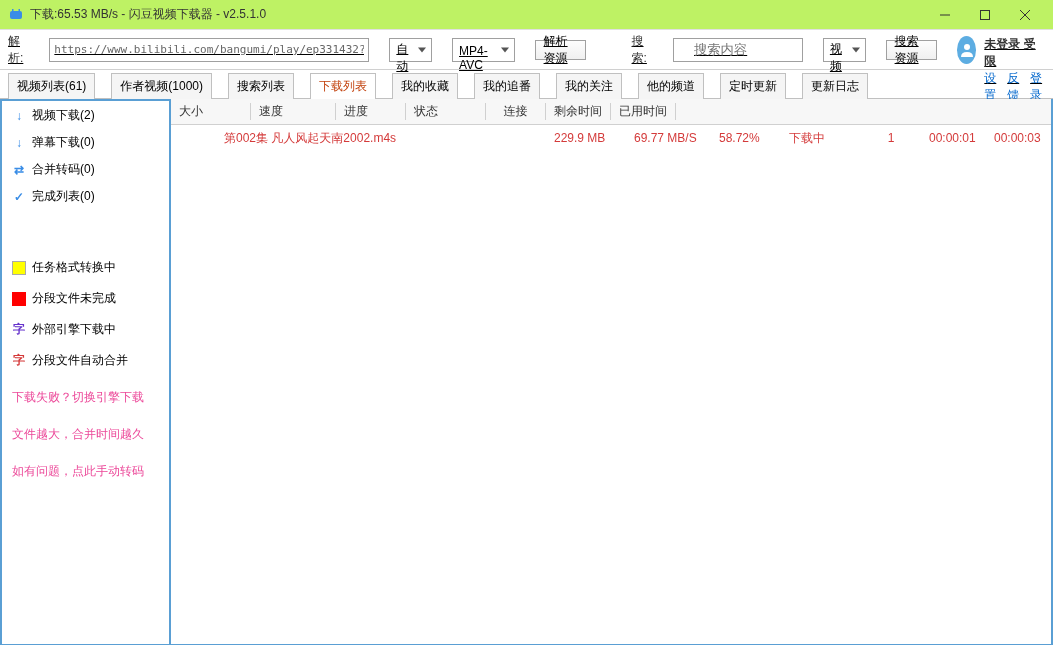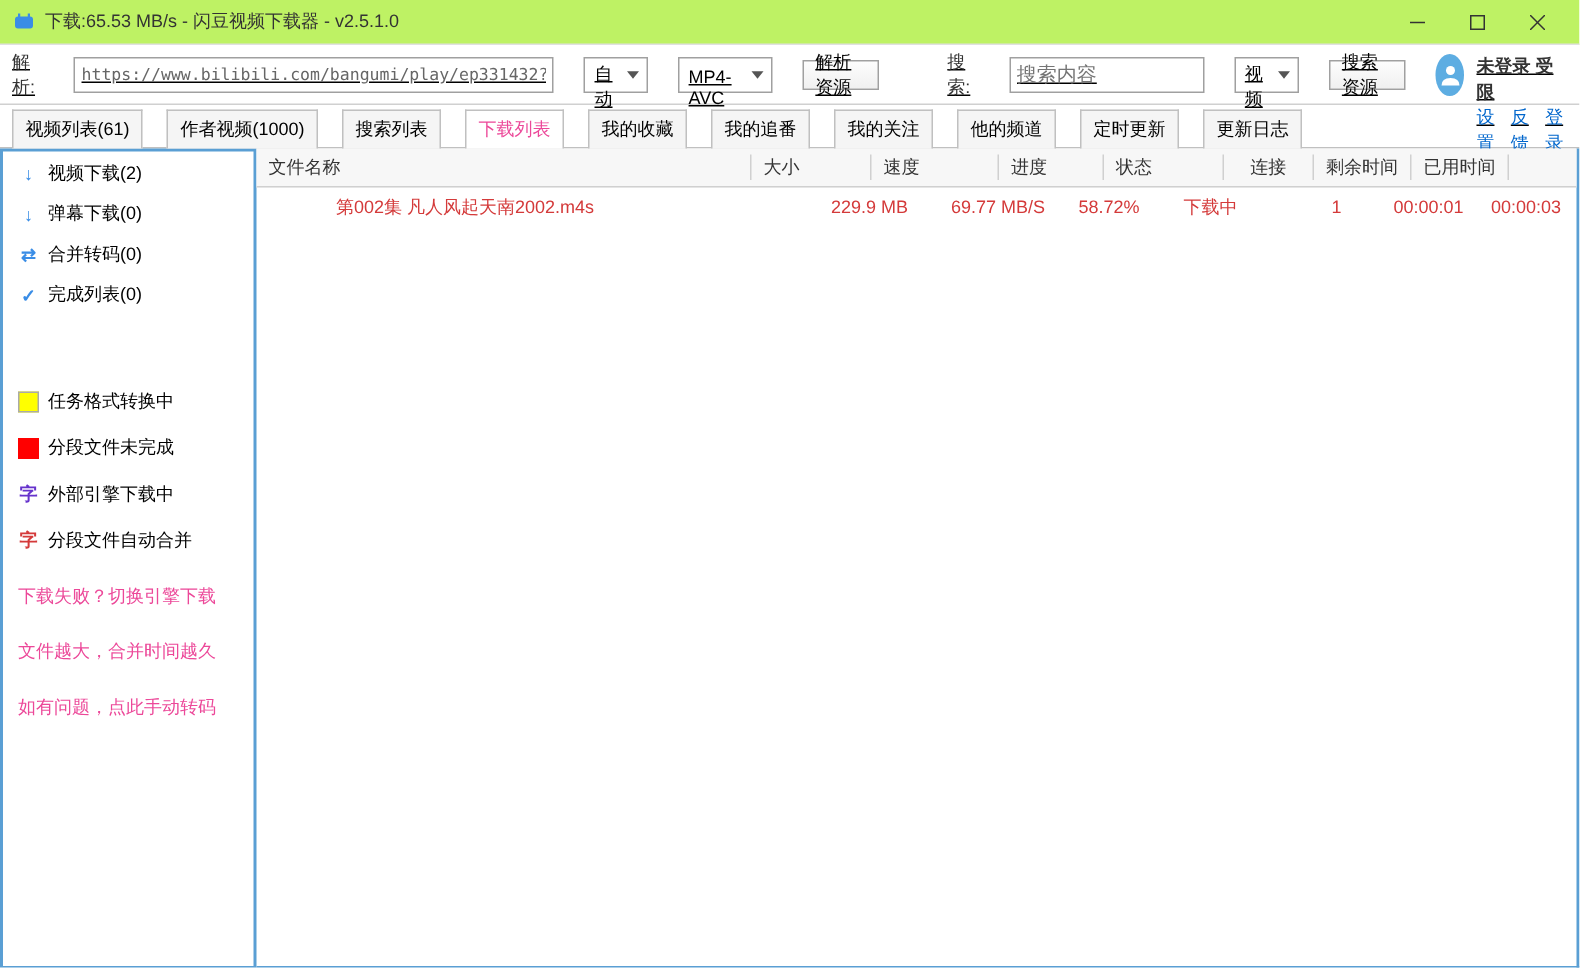--- a/index.html
+++ b/index.html
@@ -10,32 +10,32 @@
     .titlebar-text { flex: 1; color: #333; }
     .titlebar-controls { display: flex; gap: 0; }
     .titlebar-btn { width: 40px; height: 30px; display: flex; align-items: center; justify-content: center; cursor: pointer; }
     
     .toolbar { height: 40px; display: flex; align-items: center; padding: 4px 8px; gap: 20px; border-bottom: 1px solid #d0d0d0; text-decoration: underline; }
     .toolbar-label { color: #333; }
     .url-input { flex: 0 0 320px; height: 24px; border: 1px solid #a0a0a0; padding: 0 4px; font-family: monospace; font-size: 11px; color: #666; }
     .select-box { height: 24px; border: 1px solid #a0a0a0; padding: 16px 18px 0 6px; display: inline-flex; align-items: center; background: #fff; position: relative; cursor: pointer; }
     .select-box::after { content: ""; position: absolute; right: 5px; top: 50%; transform: translateY(-50%); border-left: 4px solid transparent; border-right: 4px solid transparent; border-top: 5px solid #555; }
     .toolbar-btn { height: 20px; padding: 0 8px; border: 1px solid #a0a0a0; background: linear-gradient(#fdfdfd, #f0f0f0); cursor: pointer; display: inline-flex; align-items: center; }
-    .search-input { width: 130px; height: 24px; border: 1px solid #a0a0a0; padding: 0 4px; color: #888; }
+    .search-input { width: 130px; height: 24px; border: 1px solid #a0a0a0; padding: 0 20px; color: #888; }
     
     .user-area { margin-left: auto; display: flex; align-items: center; gap: 8px; }
     .avatar { width: 28px; height: 28px; border-radius: 50%; background: #5dade2; display: flex; align-items: center; justify-content: center; }
     .user-text { display: flex; flex-direction: column; align-items: flex-start; font-size: 12px; margin-top: 40px; }
     .user-status { color: #333; font-weight: bold; }
     .user-links { display: flex; gap: 8px; }
     .user-links span { color: #0066cc; cursor: pointer; }
     
     .tabs { display: flex; border-bottom: 1px solid #c0c0c0; padding: 2px 8px 0 8px; gap: 16px; }
     .tab { padding: 4px 8px; border: 1px solid #c0c0c0; border-bottom: none; background: #f5f5f5; cursor: pointer; position: relative; top: 1px; }
-    .tab.active { background: #fff; color: #ec4899; }
+    .tab.active { background: #fff; color: #c2410c; }
     
     .content { display: flex; height: calc(100% - 30px - 40px - 26px - 2px); }
     
     .sidebar { width: 185px; border: 2px solid #5a9fd4; padding: 6px 10px; display: flex; flex-direction: column; gap: 10px; }
     .side-item { display: flex; align-items: center; gap: 6px; cursor: pointer; }
     .side-icon { width: 14px; display: inline-flex; align-items: center; justify-content: center; font-weight: bold; }
     .icon-blue { color: #3a8de6; }
     .legend { display: flex; align-items: center; gap: 6px; margin-top: 4px;}
     .legend-box { width: 14px; height: 14px; display: inline-block; }
     .yellow-box { background: #ffff00; border: 1px solid #aaa; }
@@ -184,21 +184,20 @@
       <span>分段文件自动合并</span>
     </div>
 
     <div class="side-link">下载失败？切换引擎下载</div>
     <div class="side-link">文件越大，合并时间越久</div>
     <div class="side-link">如有问题，点此手动转码</div>
   </div>
 
   <div class="main">
     <div class="table-header">
-      <div class="cell col-name">文件名称</div>
       <div class="cell col-size">大小</div>
       <div class="cell col-speed">速度</div>
       <div class="cell col-progress">进度</div>
       <div class="cell col-status">状态</div>
       <div class="cell col-conn">连接</div>
       <div class="cell col-remain">剩余时间</div>
       <div class="cell col-elapsed">已用时间</div>
     </div>
     <div class="table-row">
       <div class="cell col-name">第002集 凡人风起天南2002.m4s</div>

